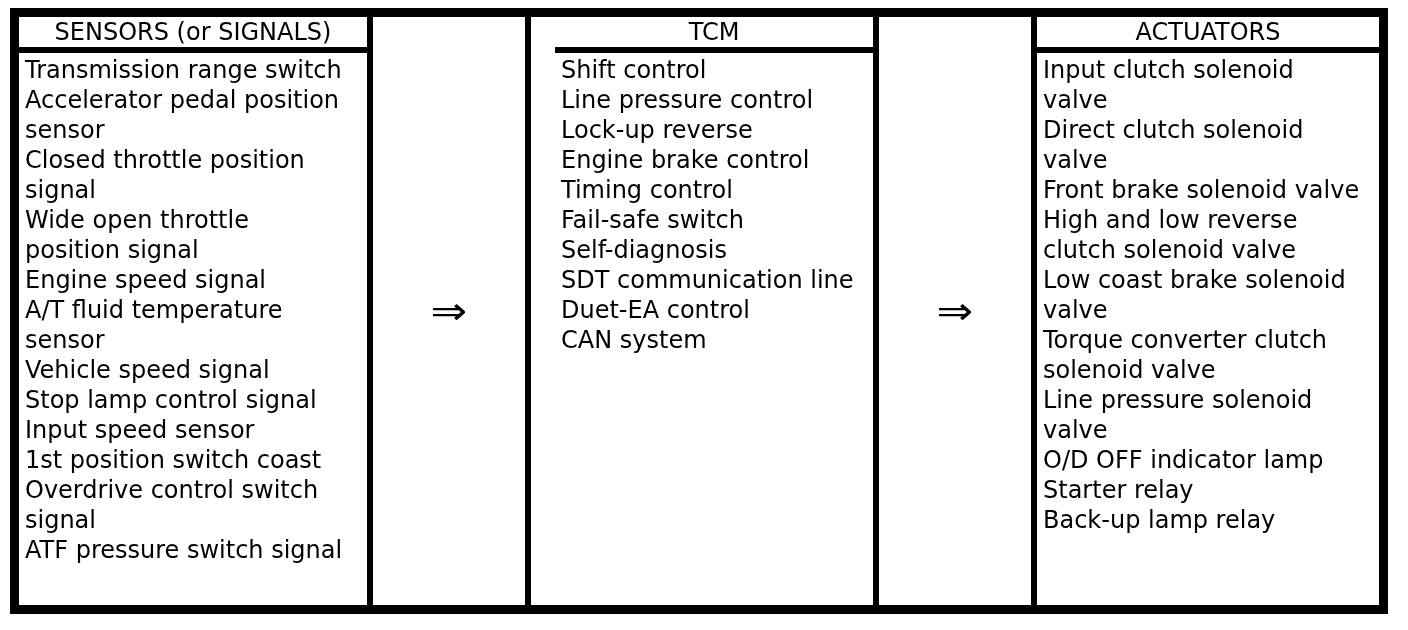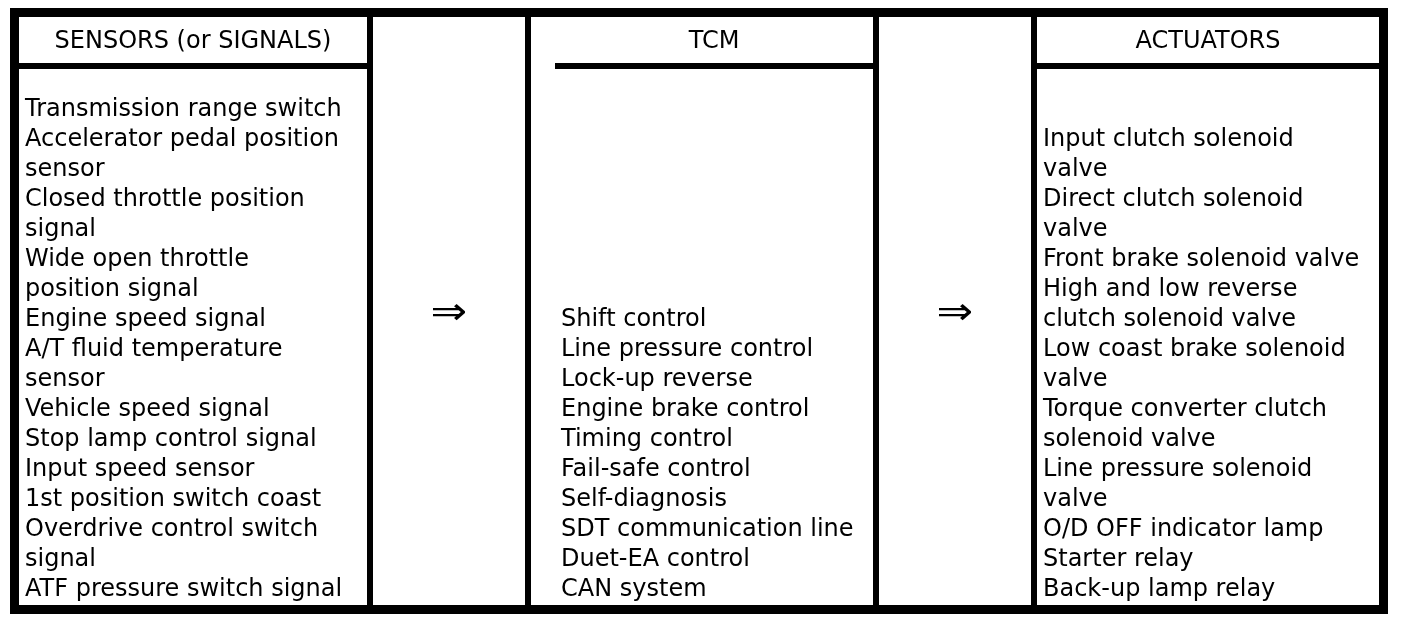--- a/index.html
+++ b/index.html
@@ -34,33 +34,33 @@
     display: flex;
     flex-direction: column;
     flex: 0 0 auto;
     background: var(--bg);
   }
   .col-box.sensors   { width: 360px; }
   .col-box.tcm       { width: 354px; padding-left: 24px; }
   .col-box.actuators { width: 354px; }
   .col-header {
     border-bottom: 6px solid var(--border);
-    height: 52px;
+    height: 36px;
     display: flex;
     align-items: center;
     justify-content: center;
     font-size: 24px;
     line-height: 1;
     text-align: left;
   }
   .col-body {
     flex: 1 1 auto;
     display: flex;
     flex-direction: column;
-    justify-content: flex-end;
+    justify-content: flex-start;
     padding: 2px 4px 2px 6px;
     overflow: hidden;
   }
   .item {
     font-size: 24px;
     line-height: 30px;
     white-space: pre-line;
     text-align: left;
   }
   .gap-cell {
@@ -111,21 +111,21 @@
   </div>
 
   <div class="col-box tcm">
     <div class="col-header">TCM</div>
     <div class="col-body">
         <div class="item">Shift control</div>
         <div class="item">Line pressure control</div>
         <div class="item">Lock-up reverse</div>
         <div class="item">Engine brake control</div>
         <div class="item">Timing control</div>
-        <div class="item">Fail-safe control</div>
+        <div class="item">Fail-safe switch</div>
         <div class="item">Self-diagnosis</div>
         <div class="item">SDT communication line</div>
         <div class="item">Duet-EA control</div>
         <div class="item">CAN system</div>
       </div>
   </div>
 
   <div class="gap-cell">
     <span class="arrow">⇒</span>
   </div>

